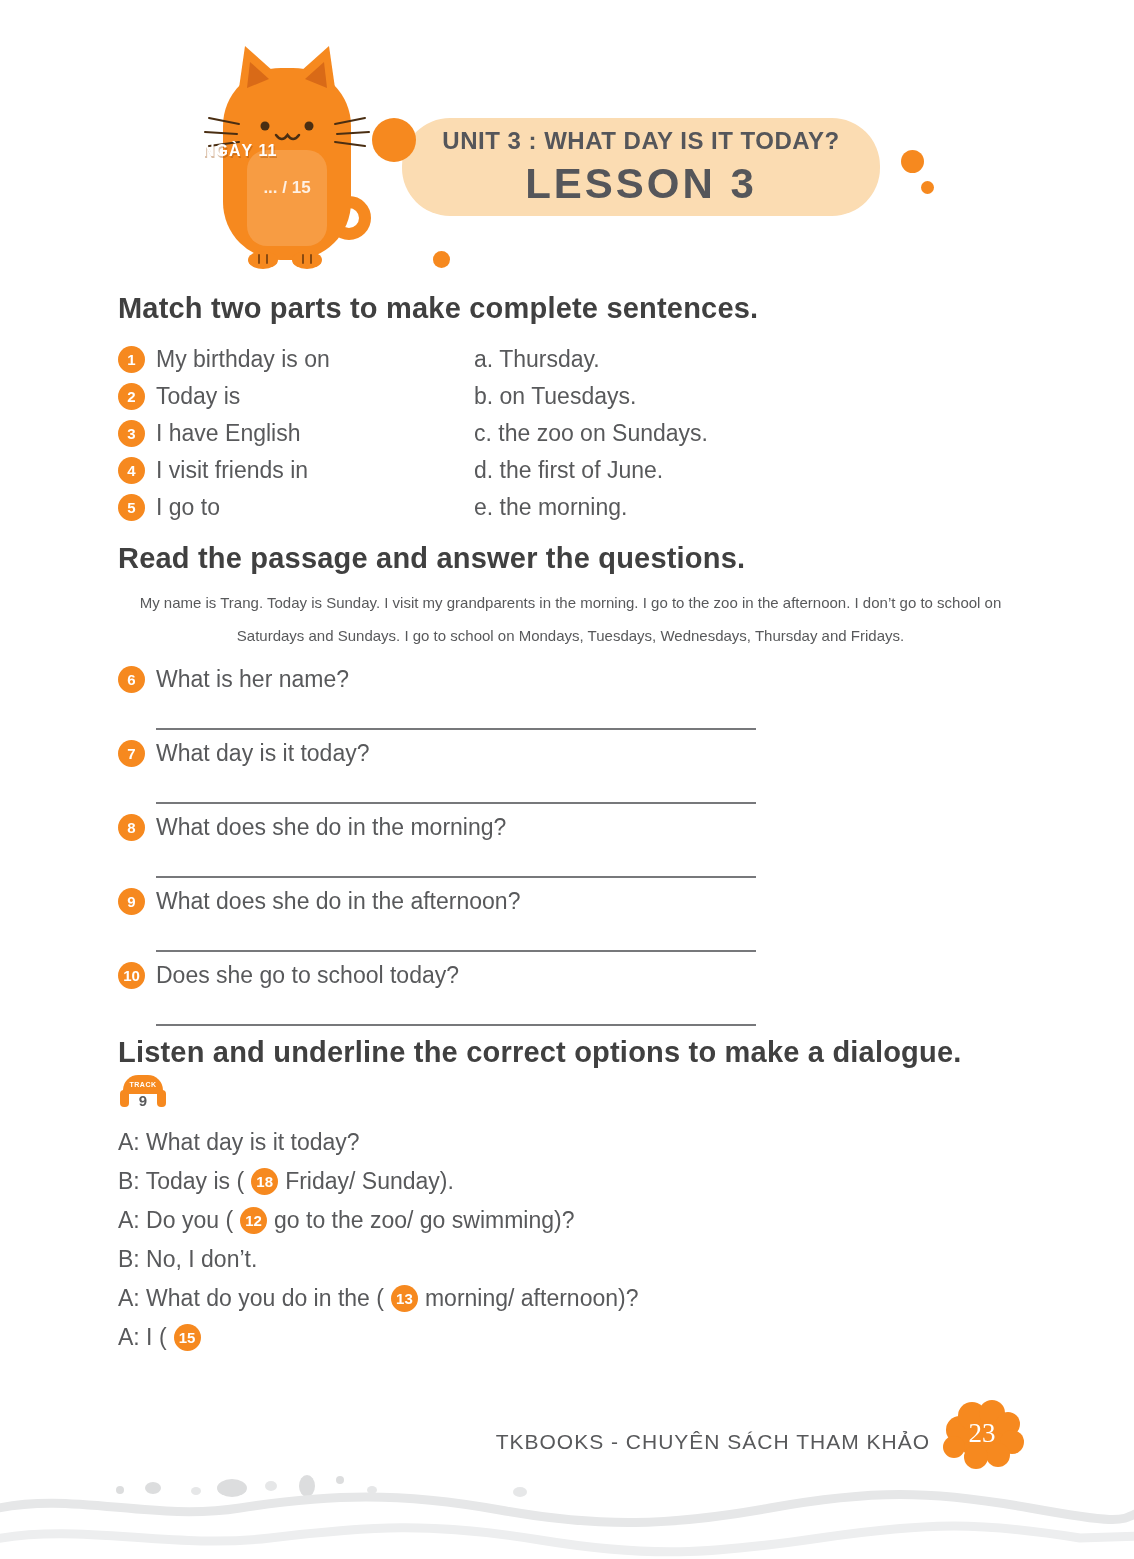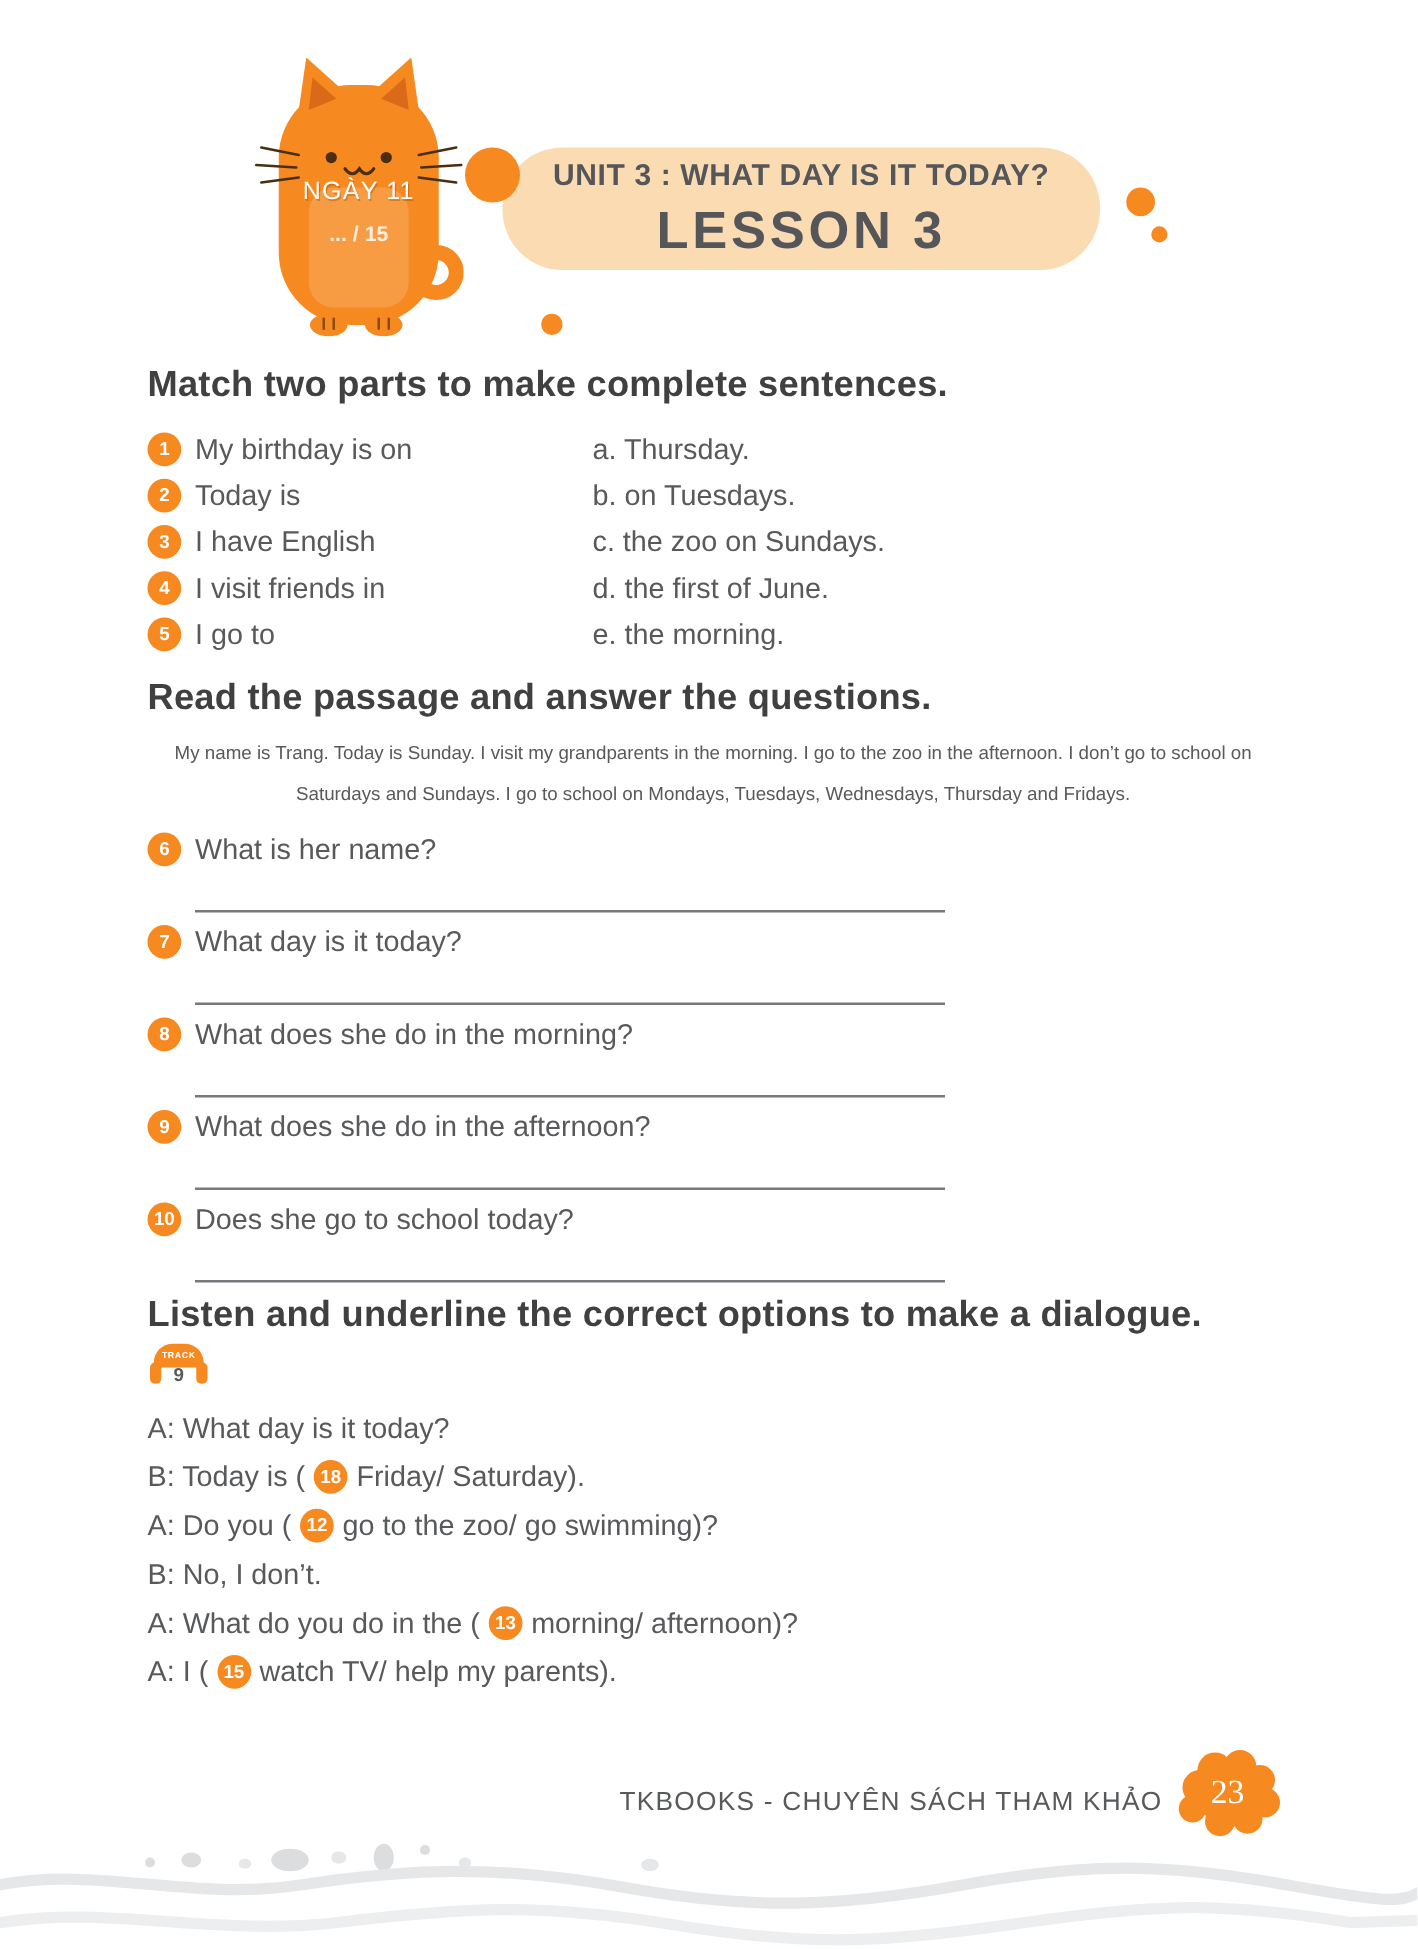--- a/index.html
+++ b/index.html
@@ -8,22 +8,22 @@
     background:#ffffff;
     font-family:"Liberation Sans", sans-serif;
     color:#58595B;
     position:relative;
     overflow:hidden;
   }
 
   
   .cat { position:absolute; left:203px; top:38px; width:168px; height:232px; }
   .cat-day {
-    position:absolute; left:0; top:104px; width:100%; text-align:center;
-    color:#fff; font-weight:normal; font-size:20px; letter-spacing:1px;
+    position:absolute; left:0; top:104px; width:100%; text-align:left;
+    color:#fff; font-weight:bold; font-size:16px; letter-spacing:1px;
     text-shadow:1px 2px 0 rgba(150,70,0,0.35);
   }
   .cat-score {
     position:absolute; left:0; top:140px; width:100%; text-align:center;
     color:rgba(255,255,255,0.85); font-weight:bold; font-size:17px;
   }
   .banner {
     position:absolute; left:402px; top:118px; width:478px; height:98px;
     background:#FBDCB2; border-radius:48px;
     display:flex; flex-direction:column; align-items:center; justify-content:center; gap:5px;
@@ -216,39 +216,38 @@
       <div class="track-ear right"></div>
     </div>
 
     <div class="dialogue">
       <div class="d-line">
         <span>A: What day is it today?</span>
       </div>
       <div class="d-line">
         <span>B: Today is (</span>
           <span class="badge inline">18</span>
-          <span> Friday/ Saturday).</span>
+          <span> Friday/ Sunday).</span>
       </div>
       <div class="d-line">
         <span>A: Do you (</span>
           <span class="badge inline">12</span>
           <span> go to the zoo/ go swimming)?</span>
       </div>
       <div class="d-line">
         <span>B: No, I don’t.</span>
       </div>
       <div class="d-line">
         <span>A: What do you do in the (</span>
           <span class="badge inline">13</span>
           <span> morning/ afternoon)?</span>
       </div>
       <div class="d-line">
         <span>A: I (</span>
           <span class="badge inline">15</span>
-          <span> watch TV/ help my parents).</span>
       </div>
     </div>
   </div>
 
   <div class="footer-text">TKBOOKS - CHUYÊN SÁCH THAM KHẢO</div>
   <div class="page-cloud">
     <svg width="92" height="70" viewBox="0 0 92 70">
       <g fill="#F6891F">
         <circle cx="46" cy="36" r="24"></circle>
         <circle cx="24" cy="30" r="14"></circle>

